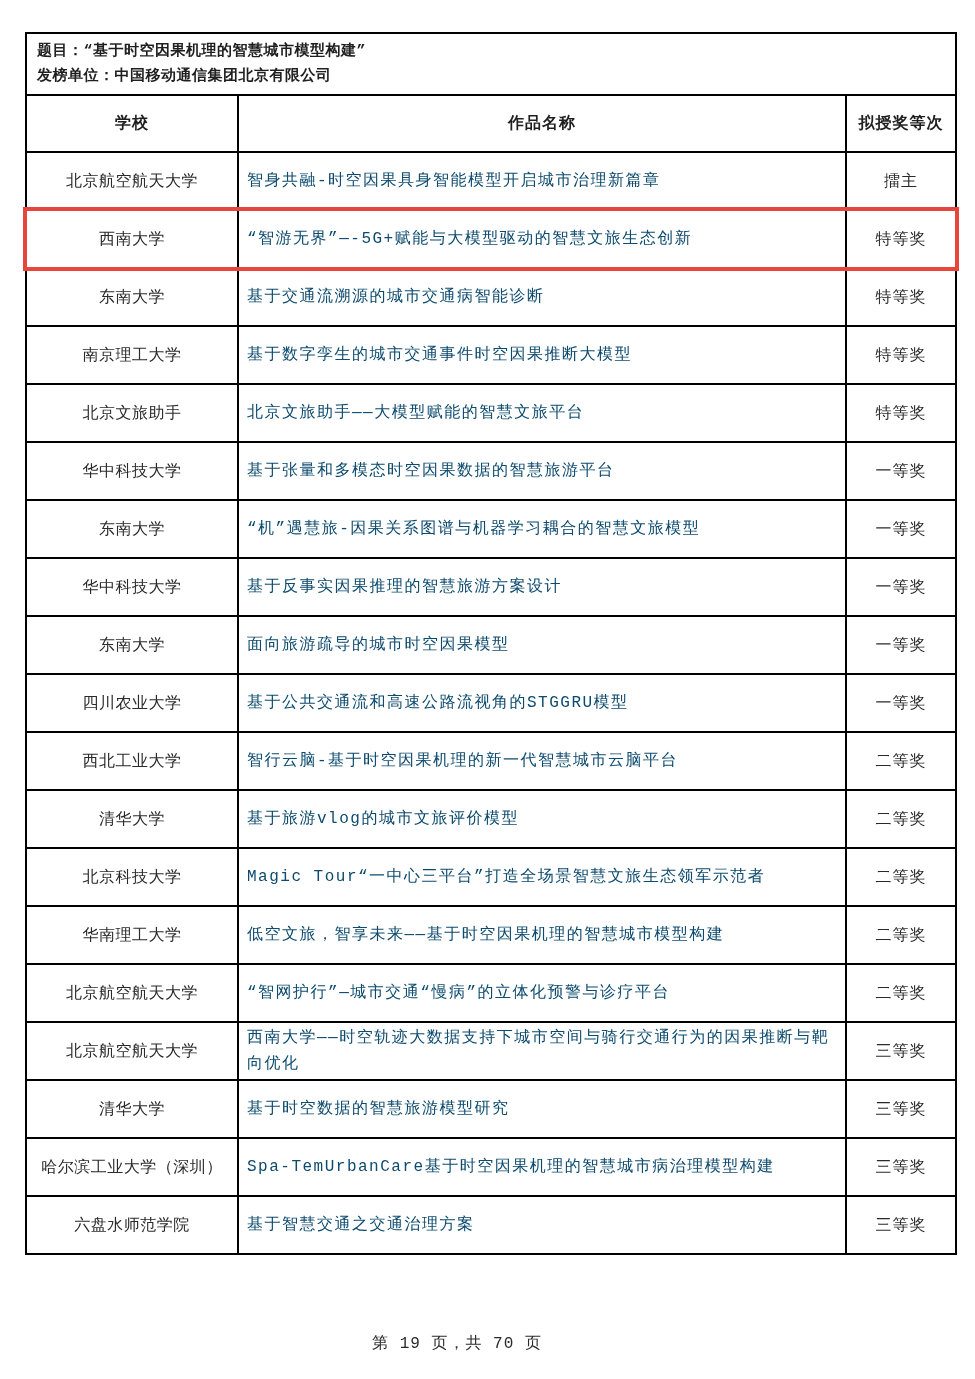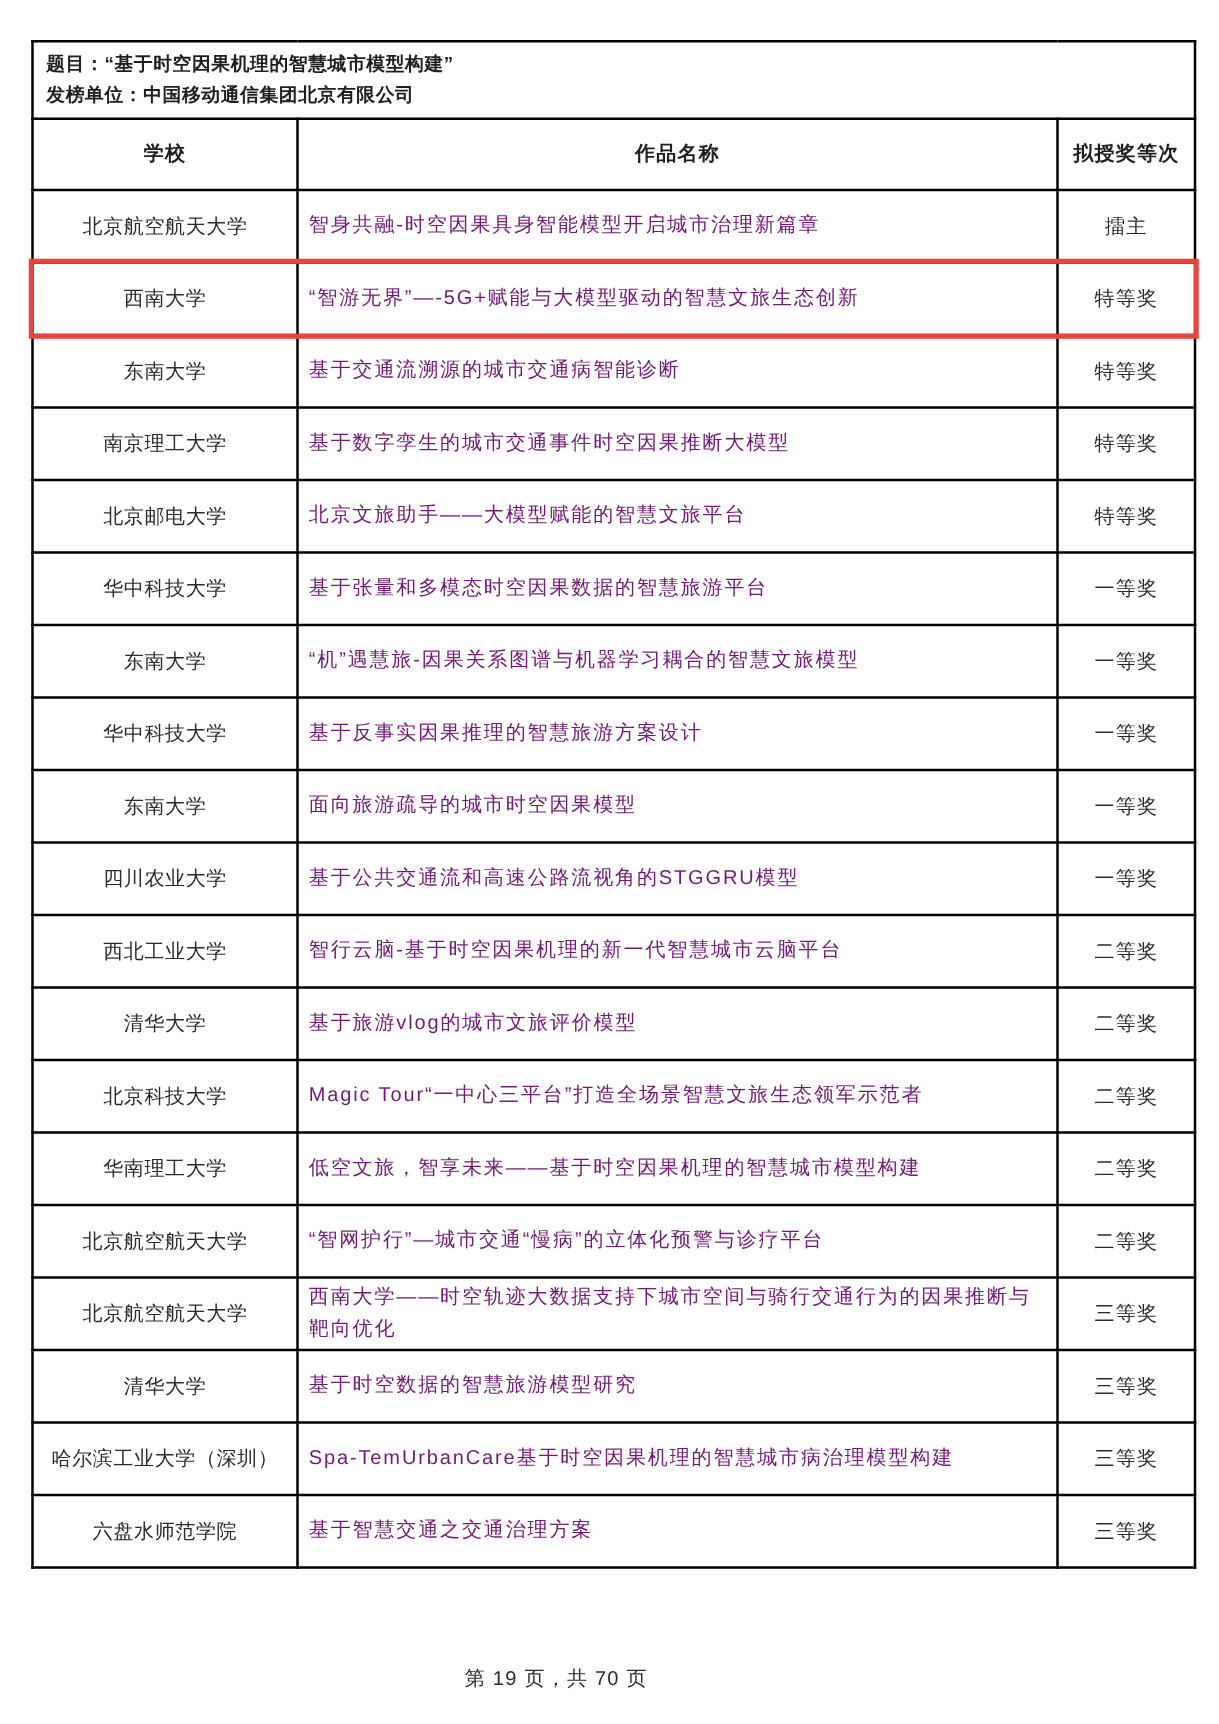--- a/index.html
+++ b/index.html
@@ -5,21 +5,21 @@
   html, body {
     margin: 0;
     padding: 0;
     background: #ffffff;
   }
   .page {
     position: relative;
     width: 890px;
     height: 1379px;
     background: #ffffff;
-    font-family: Liberation Sans, sans-serif;
+    font-family: Liberation Mono, monospace;
     color: #1f1f1f;
   }
   table.awards {
     position: absolute;
     left: 25px;
     top: 32px;
     width: 930px;
     border-collapse: collapse;
     table-layout: fixed;
   }
@@ -51,37 +51,37 @@
     font-size: 16px;
     letter-spacing: 0.5px;
     padding: 2px 12px;
     color: #2a2a2a;
   }
   td.work {
     text-align: left;
     font-size: 16px;
     letter-spacing: 1.5px;
     padding: 2px 8px 2px 8px;
-    color: #701a75;
+    color: #0c4a6e;
     line-height: 26px;
   }
   td.award {
     text-align: center;
     font-size: 16px;
     letter-spacing: 1px;
     color: #2a2a2a;
     padding: 2px 0;
   }
   tr.highlight {
     outline: 4px solid var(--highlight, #e8463d);
     outline-offset: -1px;
   }
   .footer {
     position: absolute;
-    left: 0;
+    left: 12px;
     top: 1333px;
     width: 100%;
     text-align: center;
     font-size: 16px;
     letter-spacing: 1px;
     color: #2a2a2a;
   }
 </style>
 </head>
 <body>
@@ -126,21 +126,21 @@
     <td class="award">特等奖</td>
   </tr>
 
   <tr>
     <td class="school">南京理工大学</td>
     <td class="work">基于数字孪生的城市交通事件时空因果推断大模型</td>
     <td class="award">特等奖</td>
   </tr>
 
   <tr>
-    <td class="school">北京邮电大学</td>
+    <td class="school">北京文旅助手</td>
     <td class="work">北京文旅助手——大模型赋能的智慧文旅平台</td>
     <td class="award">特等奖</td>
   </tr>
 
   <tr>
     <td class="school">华中科技大学</td>
     <td class="work">基于张量和多模态时空因果数据的智慧旅游平台</td>
     <td class="award">一等奖</td>
   </tr>
 

